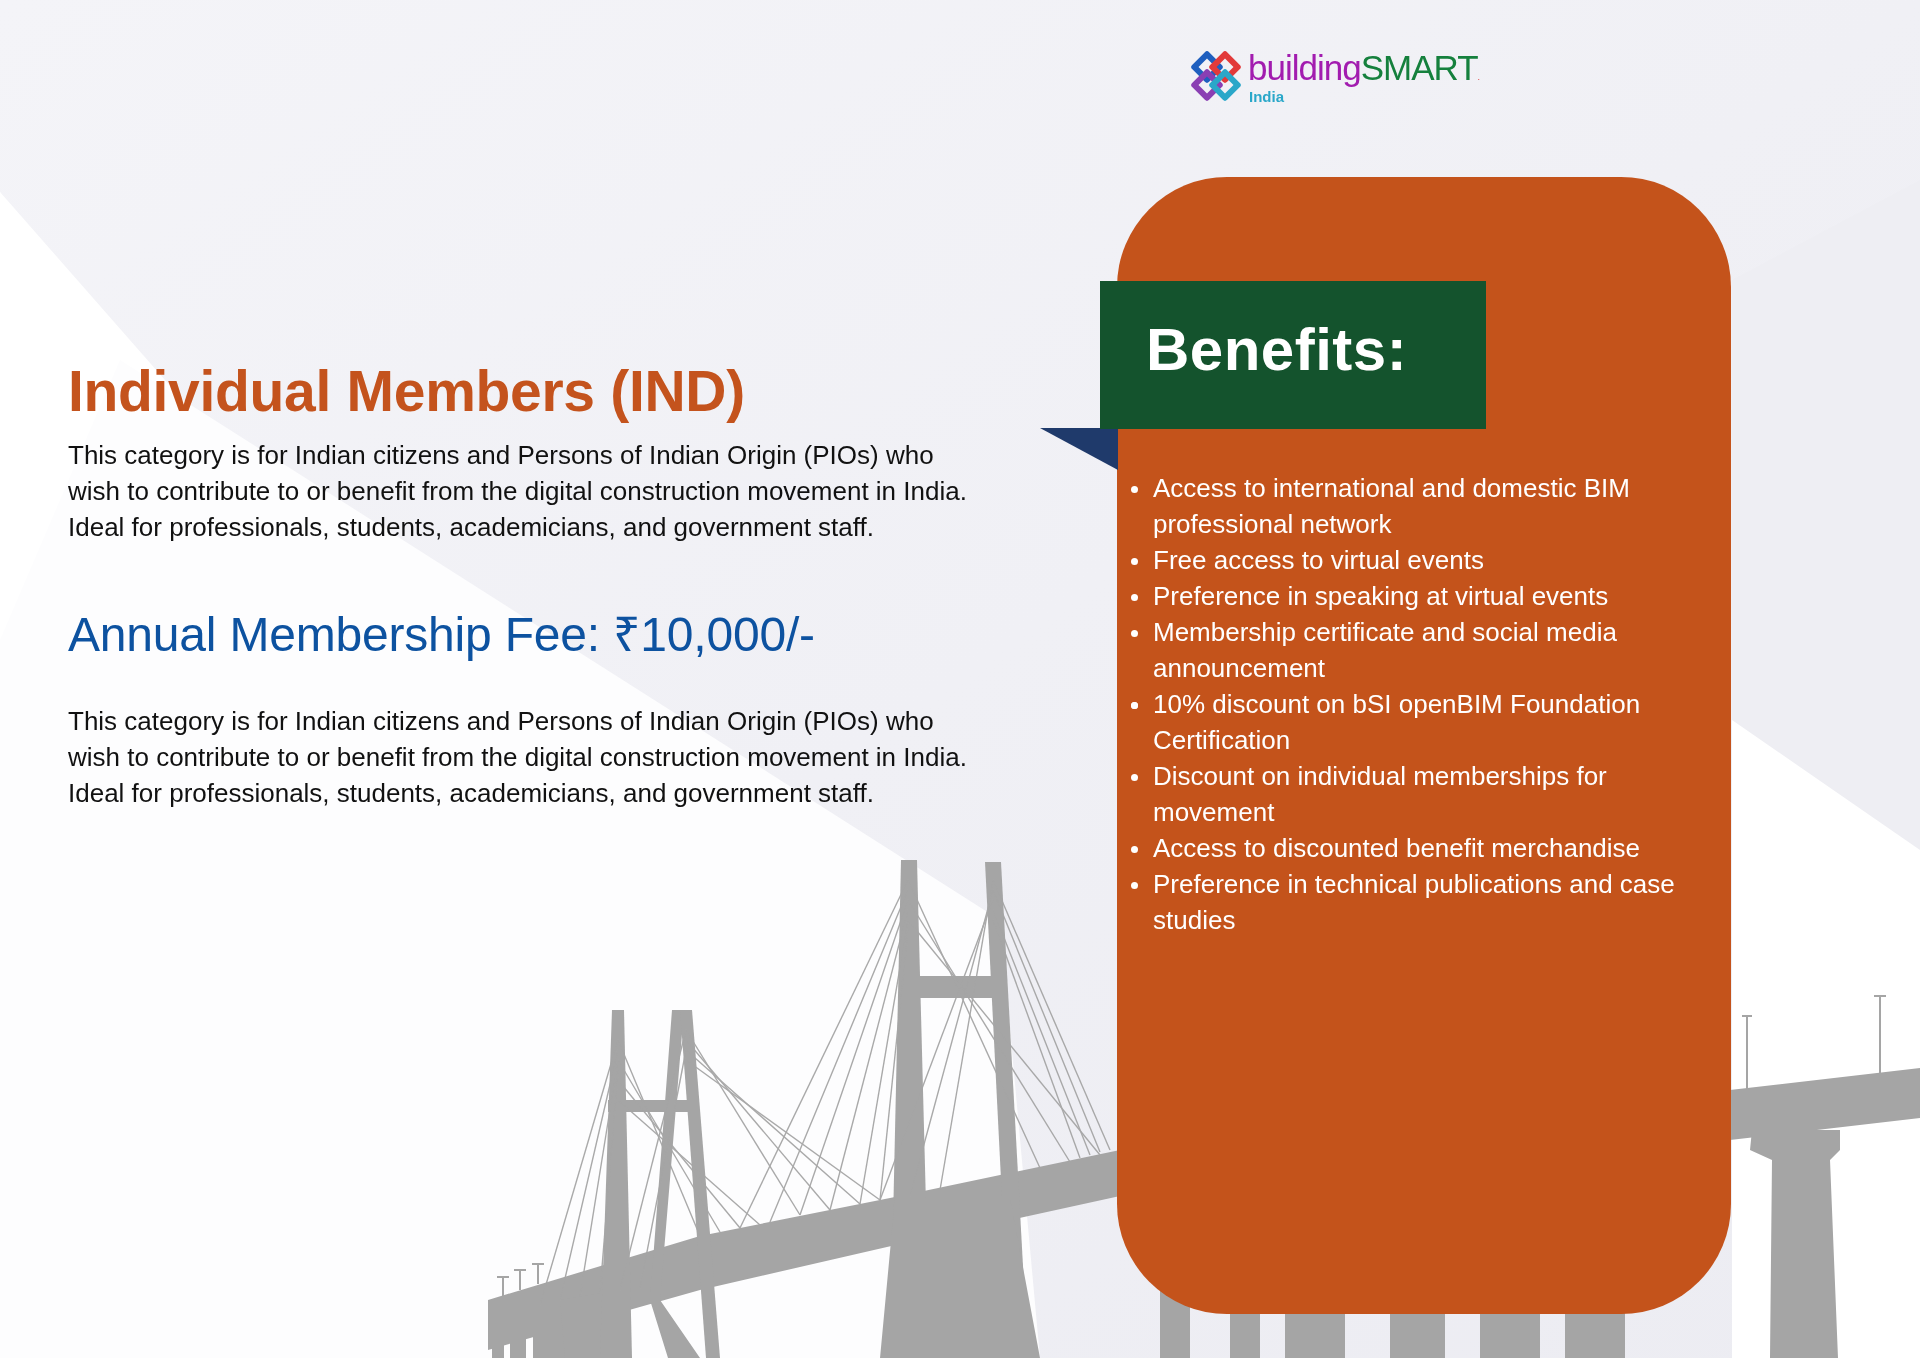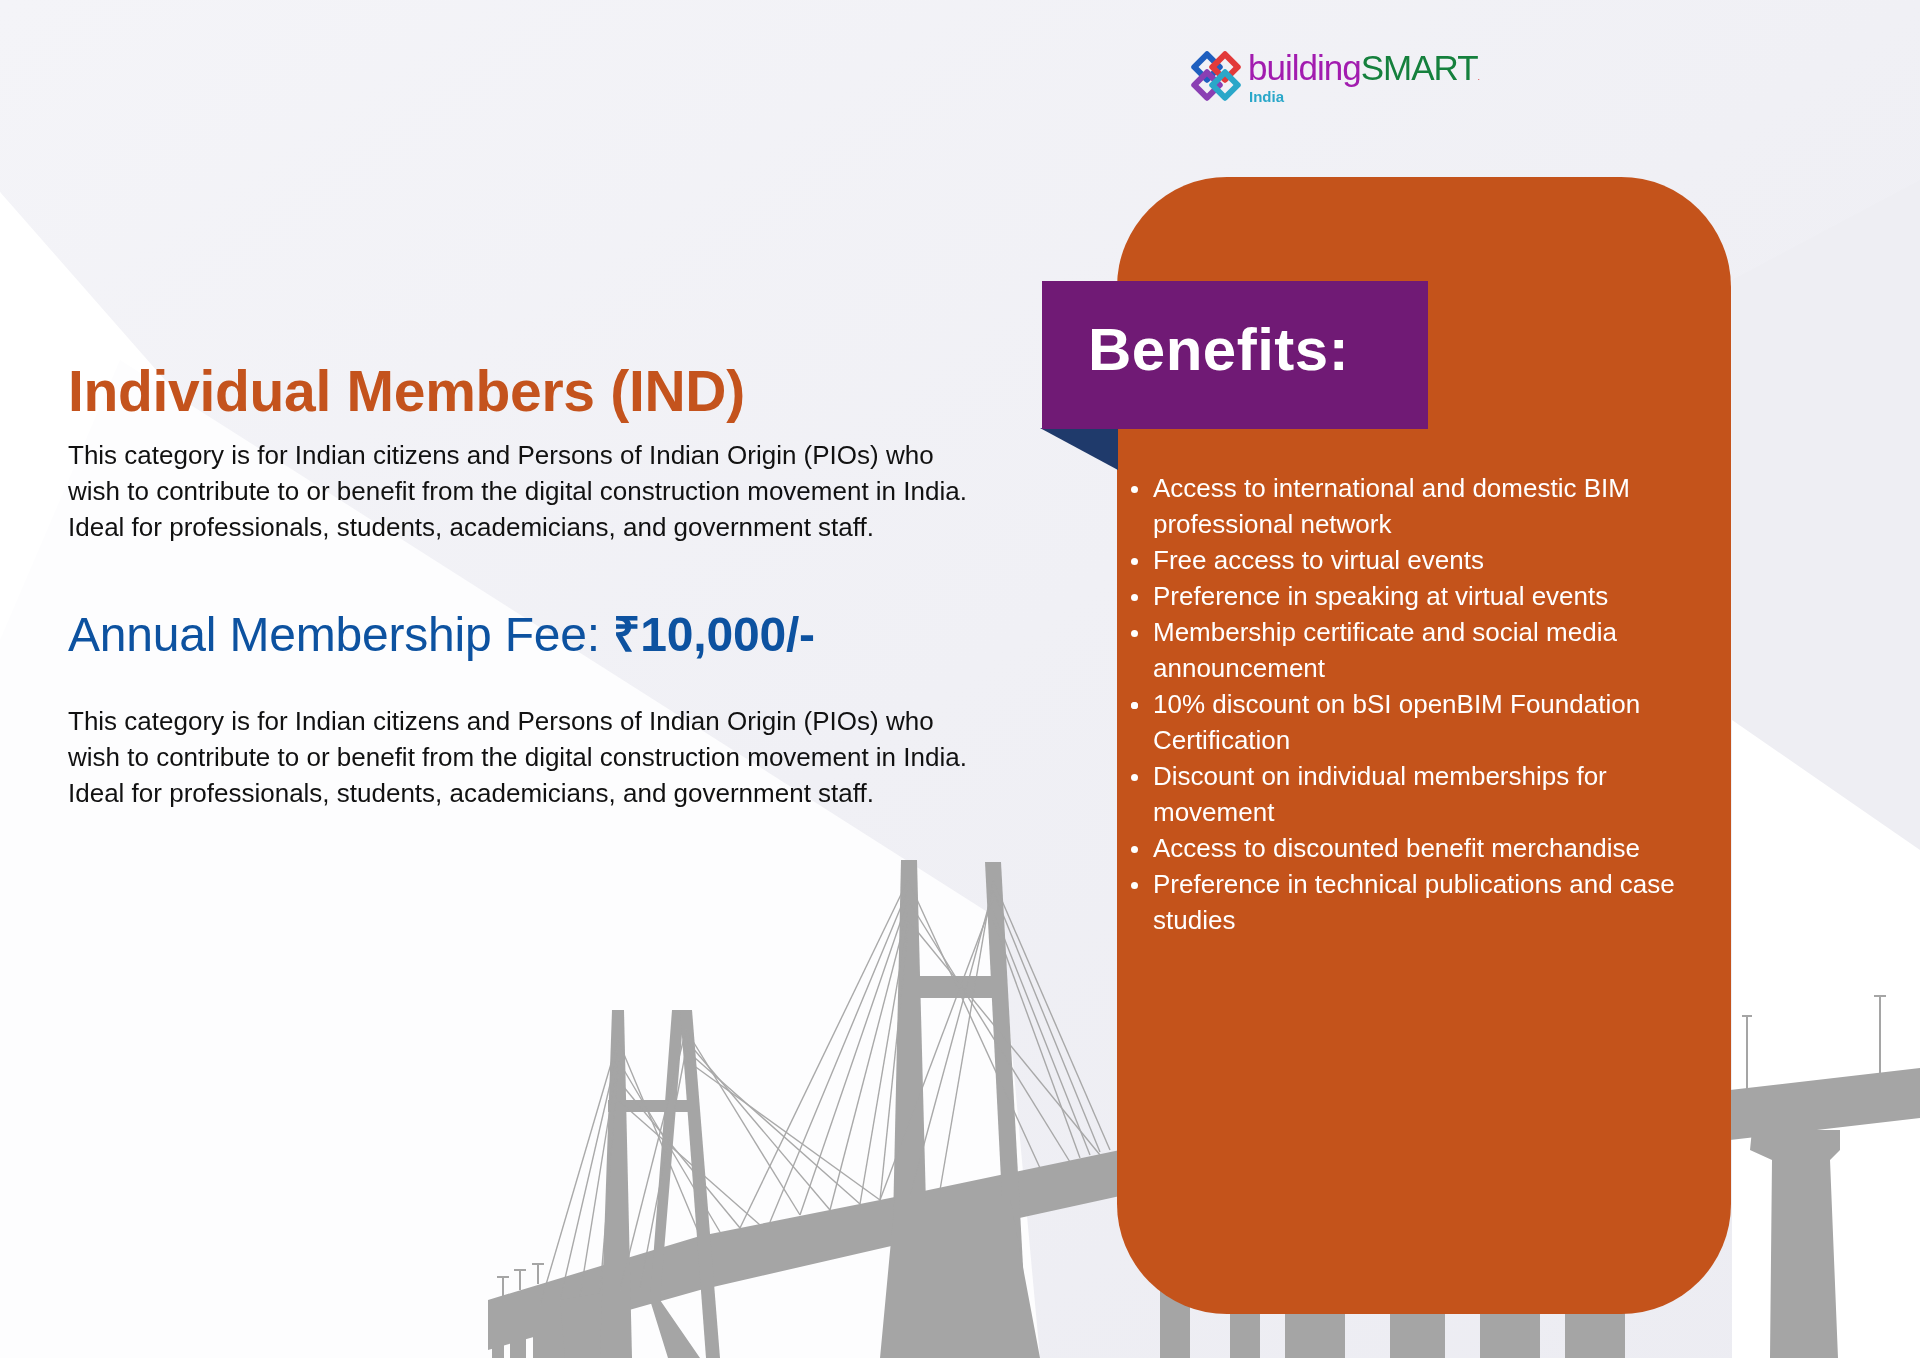--- a/index.html
+++ b/index.html
@@ -26,31 +26,31 @@
   .bsm-building { font-size: 35px; color: #a21caf; letter-spacing: -1px; }
   .bsm-smart { font-size: 35px; color: #15803d; letter-spacing: -1px; }
   .bsm-reg { font-size: 9px; color: #e23a3a; }
   .bsm-india { position: absolute; left: 59px; top: 40px; font-size: 15px; color: #2aa7c9; font-weight: 700; }
 
   .content { position: absolute; left: 68px; top: 355px; width: 900px; z-index: 5; }
   .heading { margin: 0; font-size: 57px; font-weight: 700; color: #c4531d; letter-spacing: -0.3px; line-height: 72px; }
   .para { margin: 0; font-size: 26px; line-height: 36px; color: #111; }
   .para-1 { margin-top: 10px; }
   .fee { margin: 0; margin-top: 60px; font-size: 48px; color: #0d52a0; line-height: 60px; letter-spacing: -0.2px; }
-  .fee-amount { font-weight: 700; }
+  .fee-amount { font-weight: 400; }
   .para-2 { margin-top: 38px; }
 
   .card {
     position: absolute; left: 1117px; top: 177px; width: 614px; height: 1137px;
     background: #c4531b; border-radius: 110px; z-index: 3;
   }
   .banner-fold { position: absolute; left: 0; top: 0; z-index: 4; }
   .banner {
-    position: absolute; left: 1042px; top: 281px; width: 386px; height: 148px;
-    background: #701a75; z-index: 6; box-sizing: border-box; padding-left: 46px; padding-top: 34px;
+    position: absolute; left: 1100px; top: 281px; width: 386px; height: 148px;
+    background: #14532d; z-index: 6; box-sizing: border-box; padding-left: 46px; padding-top: 34px;
   }
   .banner-title { font-size: 60px; font-weight: 700; color: #fff; letter-spacing: 0.5px; }
 
   .benefits {
     position: absolute; left: 1128px; top: 470px; width: 580px; z-index: 6;
     list-style: none; margin: 0; padding: 0;
   }
   .benefits li {
     position: relative; padding-left: 25px; color: #fff; font-size: 26px; line-height: 36px;
   }

